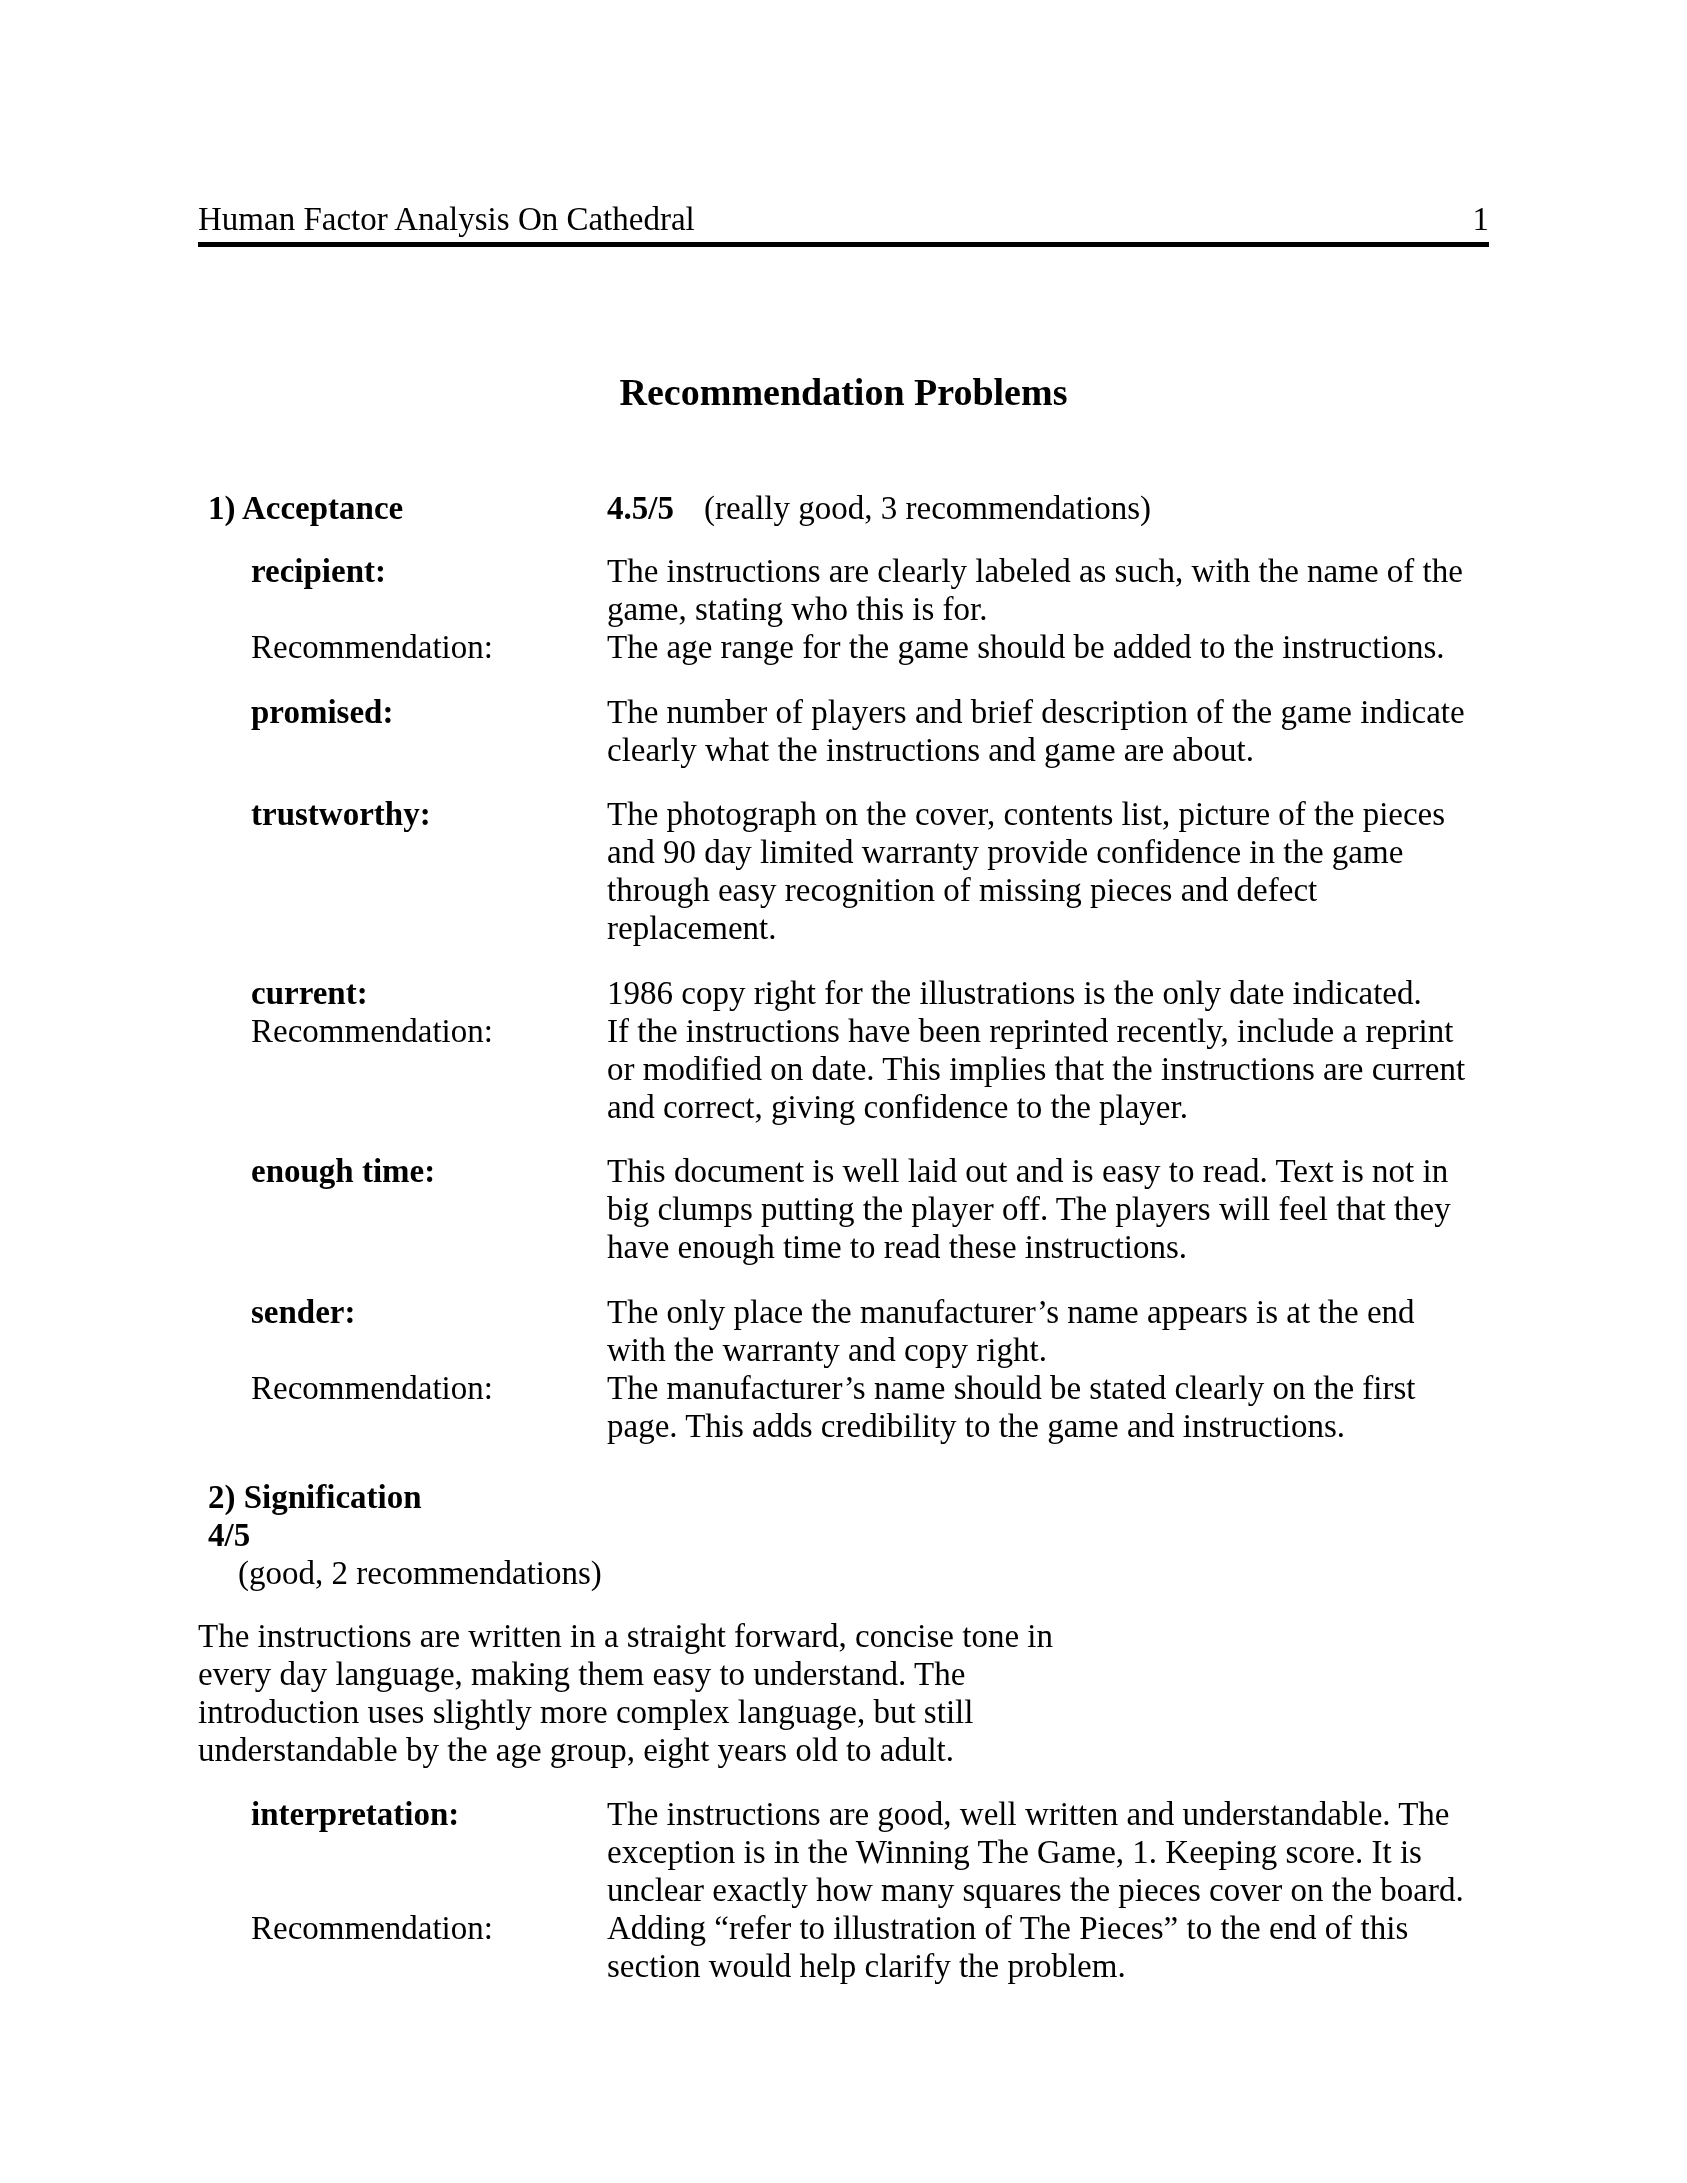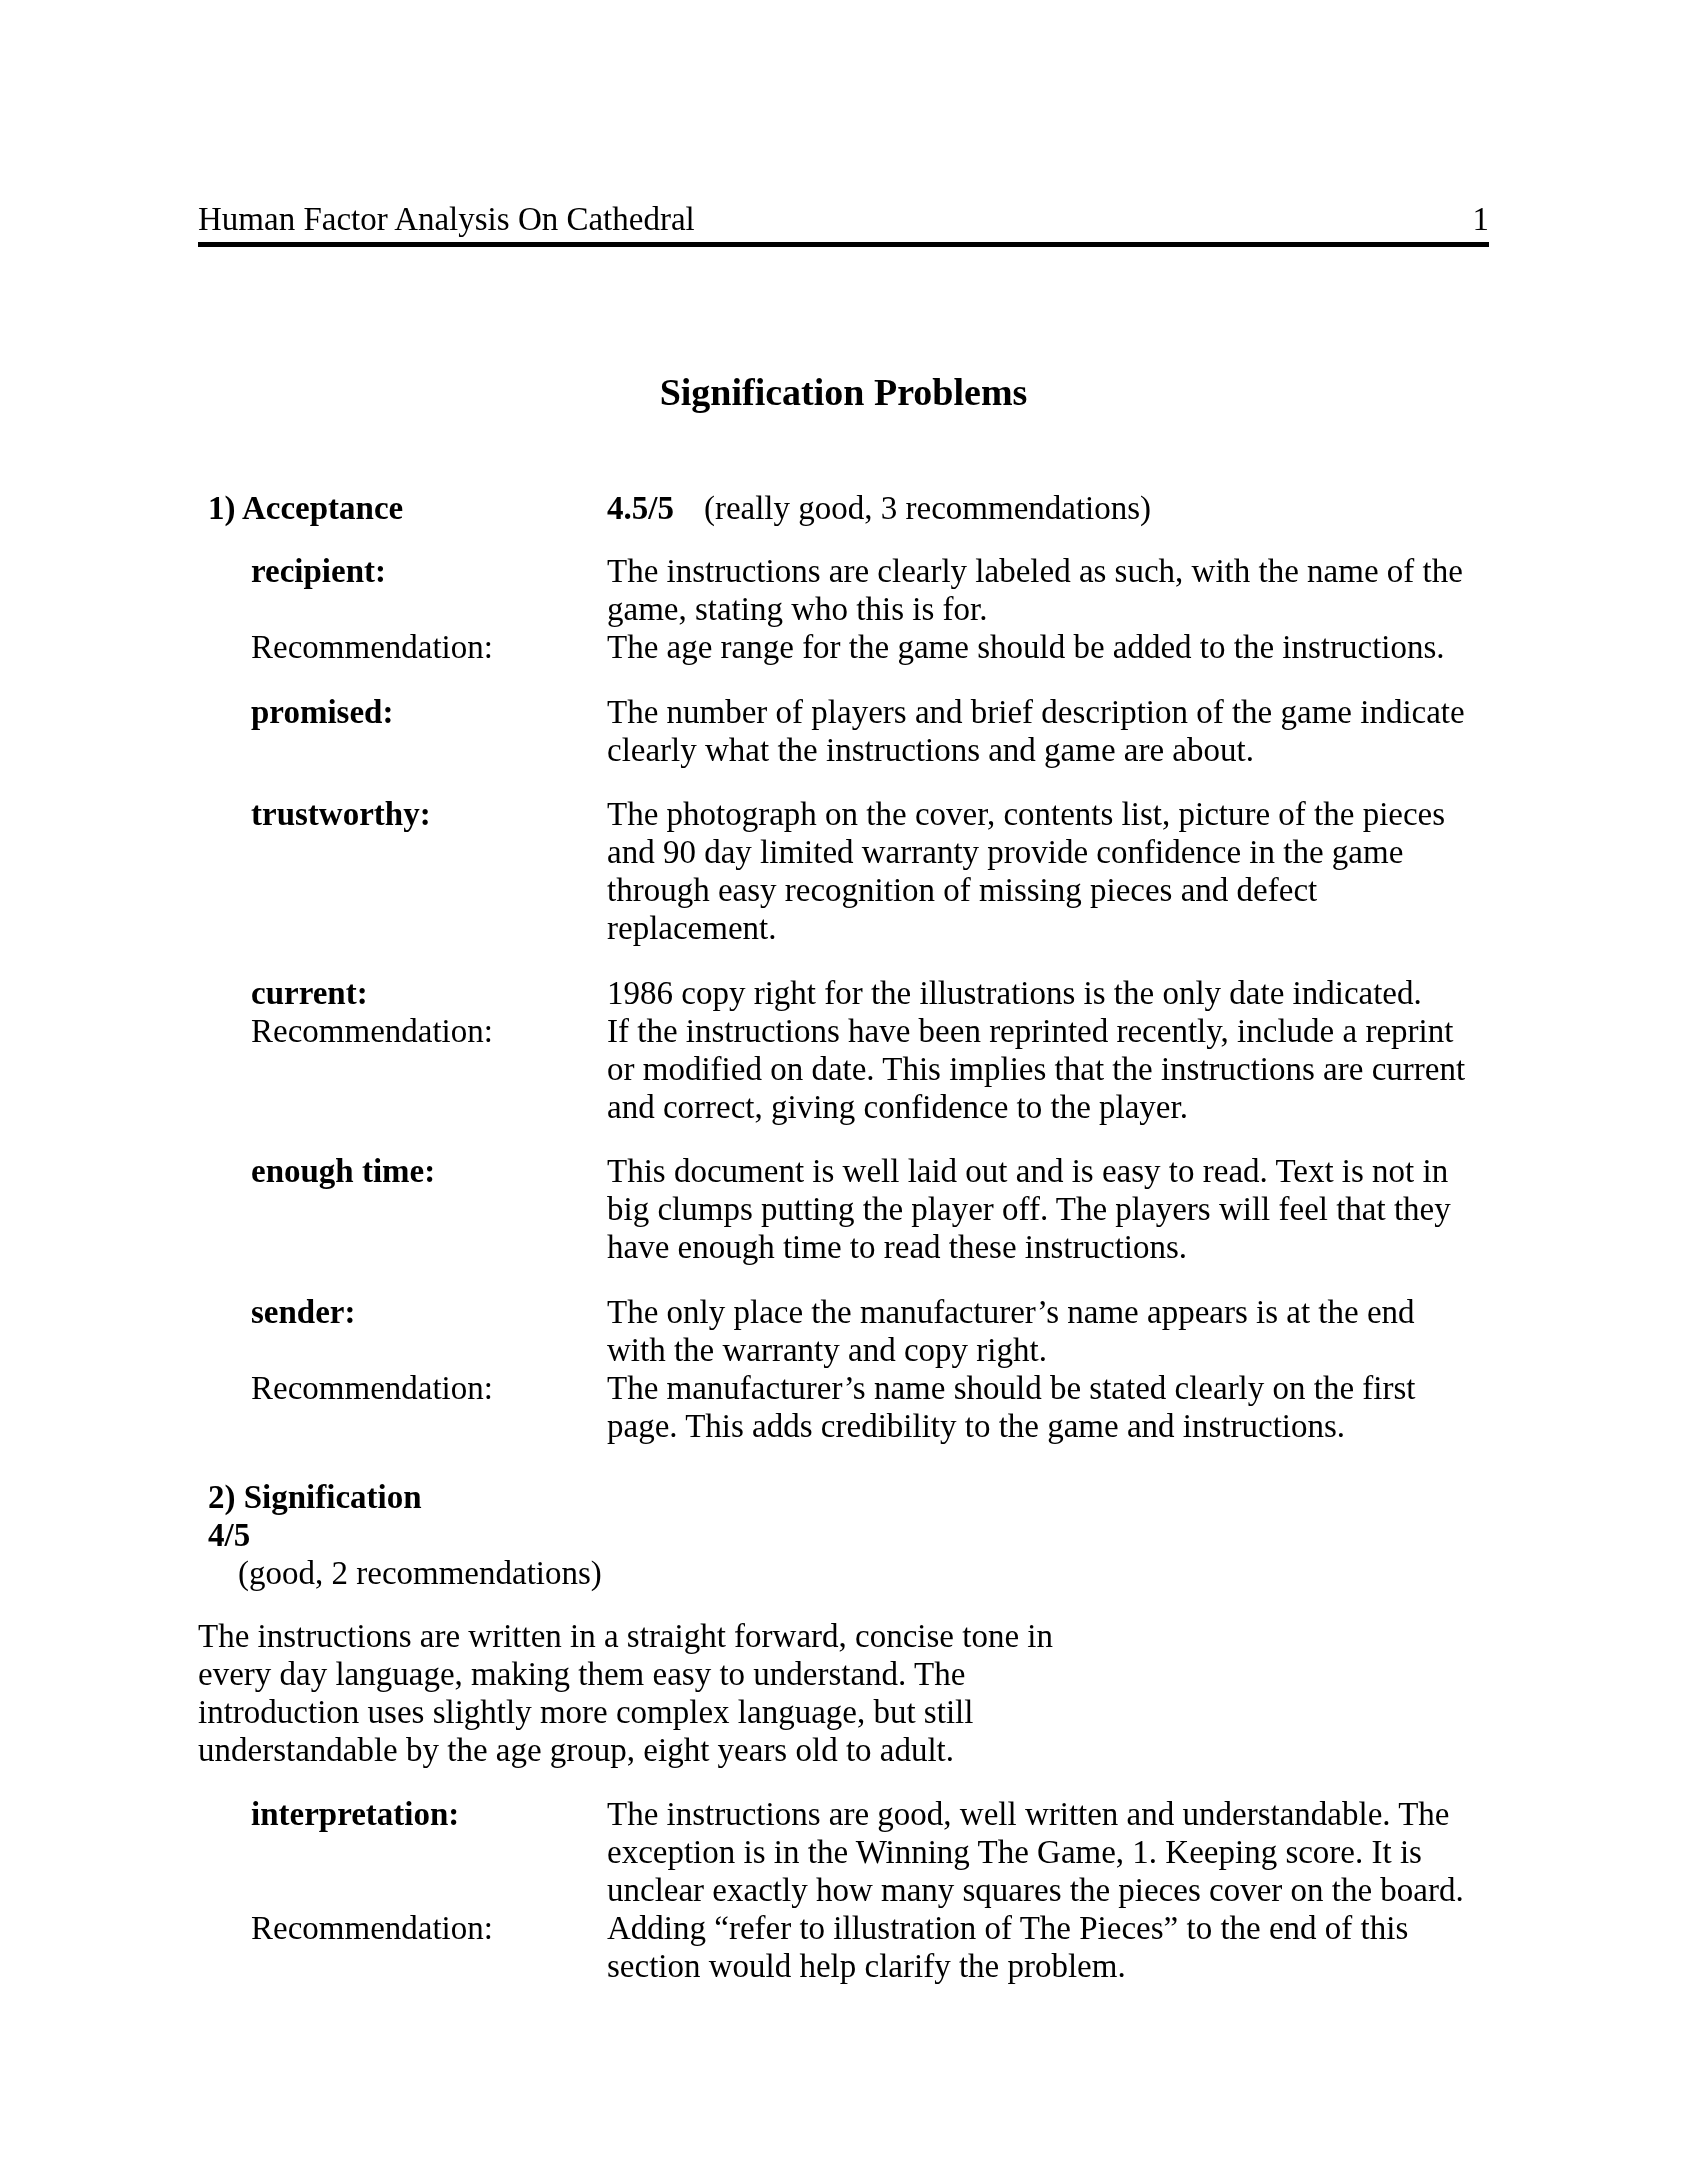--- a/index.html
+++ b/index.html
@@ -60,21 +60,21 @@
 
 <div class="page">
 
   <header class="header">
     <span>Human Factor Analysis On Cathedral</span>
     <span>1</span>
   </header>
 
   <div class="content">
 
-    <h1 class="doc-title">Signification Problems</h1>
+    <h1 class="doc-title">Recommendation Problems</h1>
 
     <section>
       <div class="sec-heading sec1">
         <span class="sec-name">1) Acceptance</span>
         <span class="rating">4.5/5</span>
         <span class="rating-note">(really good, 3 recommendations)</span>
       </div>
 
       <div class="block">
         <div class="row">

